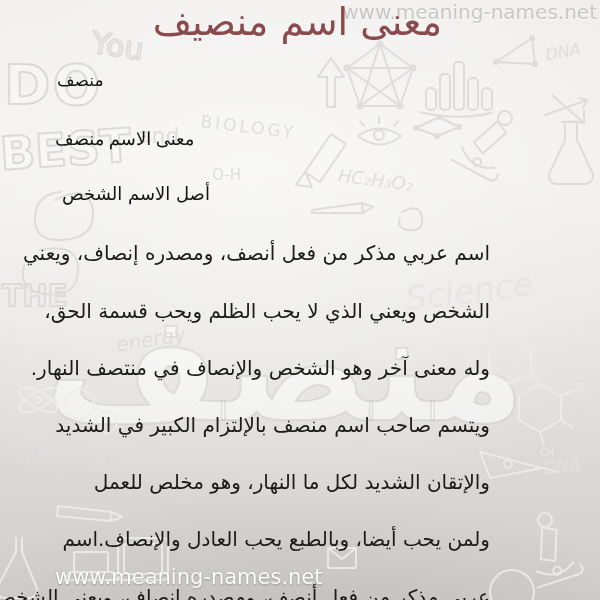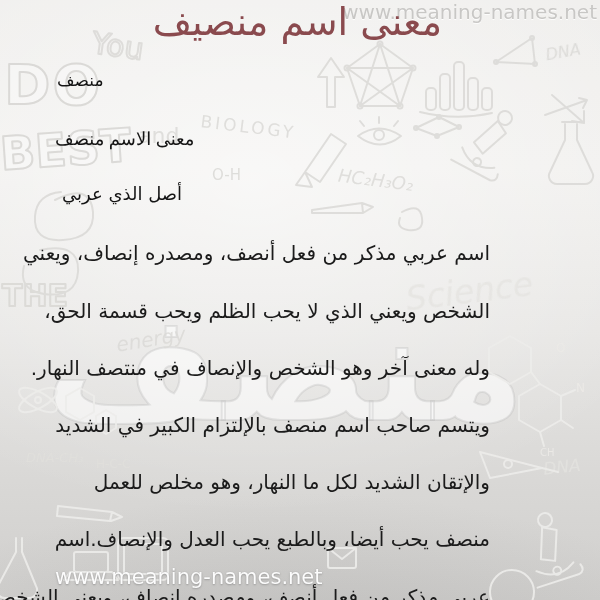--- a/index.html
+++ b/index.html
@@ -188,23 +188,23 @@
     <circle cx="512" cy="592" r="22"></circle>
   </g>
 </svg>
 
 <div class="abs wm-top">www.meaning-names.net</div>
 
 <h1 class="abs rtl title">معنى اسم منصيف</h1>
 
 <div class="abs rtl sub sub-name">منصف</div>
 <div class="abs rtl sub sub-meaning">معنى الاسم منصف</div>
-<div class="abs rtl sub sub-origin">أصل الذي عربي</div>
+<div class="abs rtl sub sub-origin">أصل الاسم الشخص</div>
 
 <div class="abs rtl bodyline l0">اسم عربي مذكر من فعل أنصف، ومصدره إنصاف، ويعني</div>
 <div class="abs rtl bodyline l1">الشخص ويعني الذي لا يحب الظلم ويحب قسمة الحق،</div>
 <div class="abs rtl bodyline l2">وله معنى آخر وهو الشخص والإنصاف في منتصف النهار.</div>
 <div class="abs rtl bodyline l3">ويتسم صاحب اسم منصف بالإلتزام الكبير في الشديد</div>
 <div class="abs rtl bodyline l4">والإتقان الشديد لكل ما النهار، وهو مخلص للعمل</div>
-<div class="abs rtl bodyline l5">منصف يحب أيضا، وبالطبع يحب العدل والإنصاف.اسم</div>
+<div class="abs rtl bodyline l5">ولمن يحب أيضا، وبالطبع يحب العادل والإنصاف.اسم</div>
 <div class="abs rtl bodyline l6">عربي مذكر من فعل أنصف، ومصدره إنصاف، ويعني الشخص</div>
 
 <div class="abs wm-bottom">www.meaning-names.net</div>
 
 </body></html>

